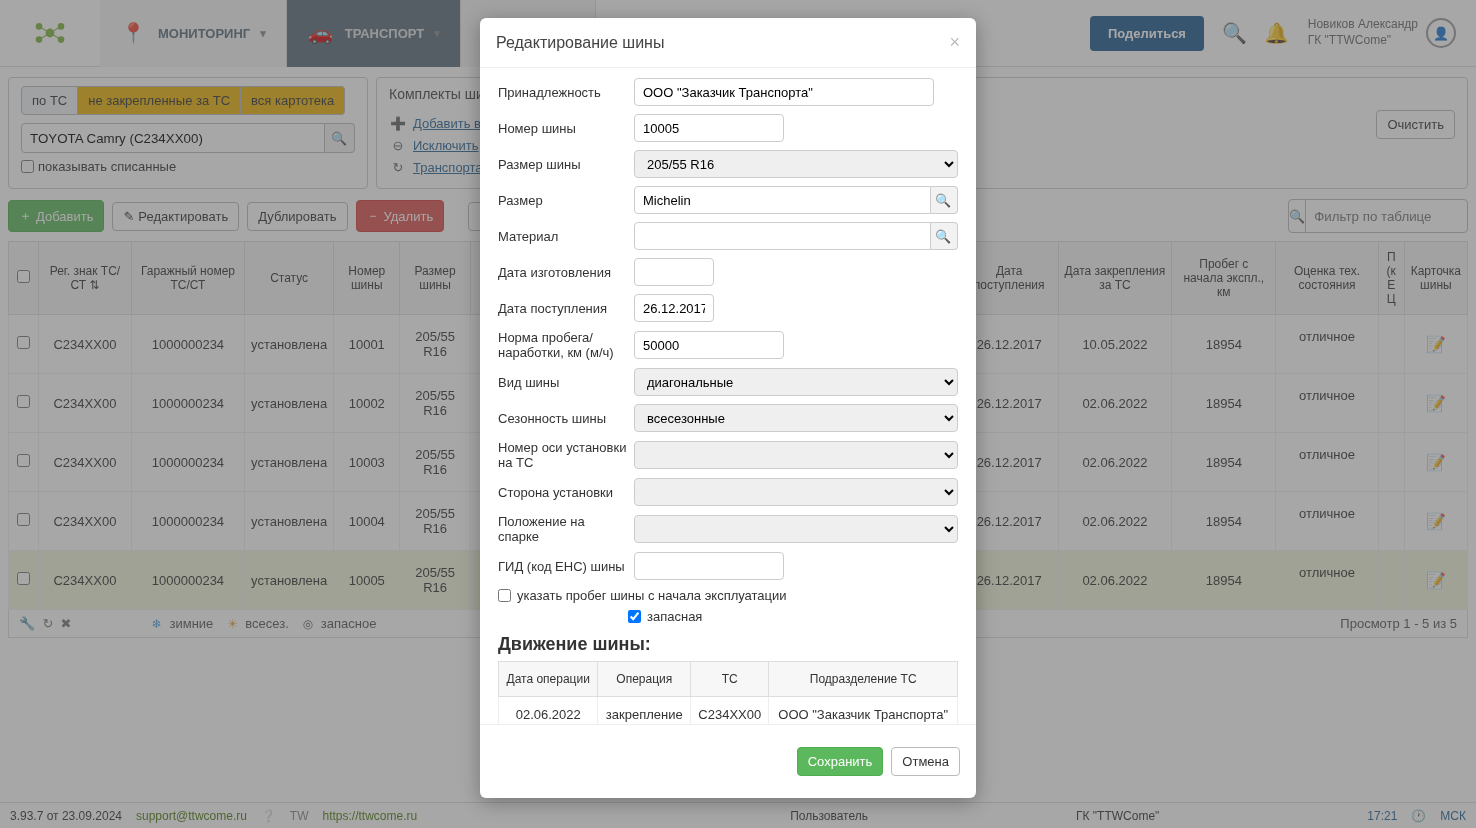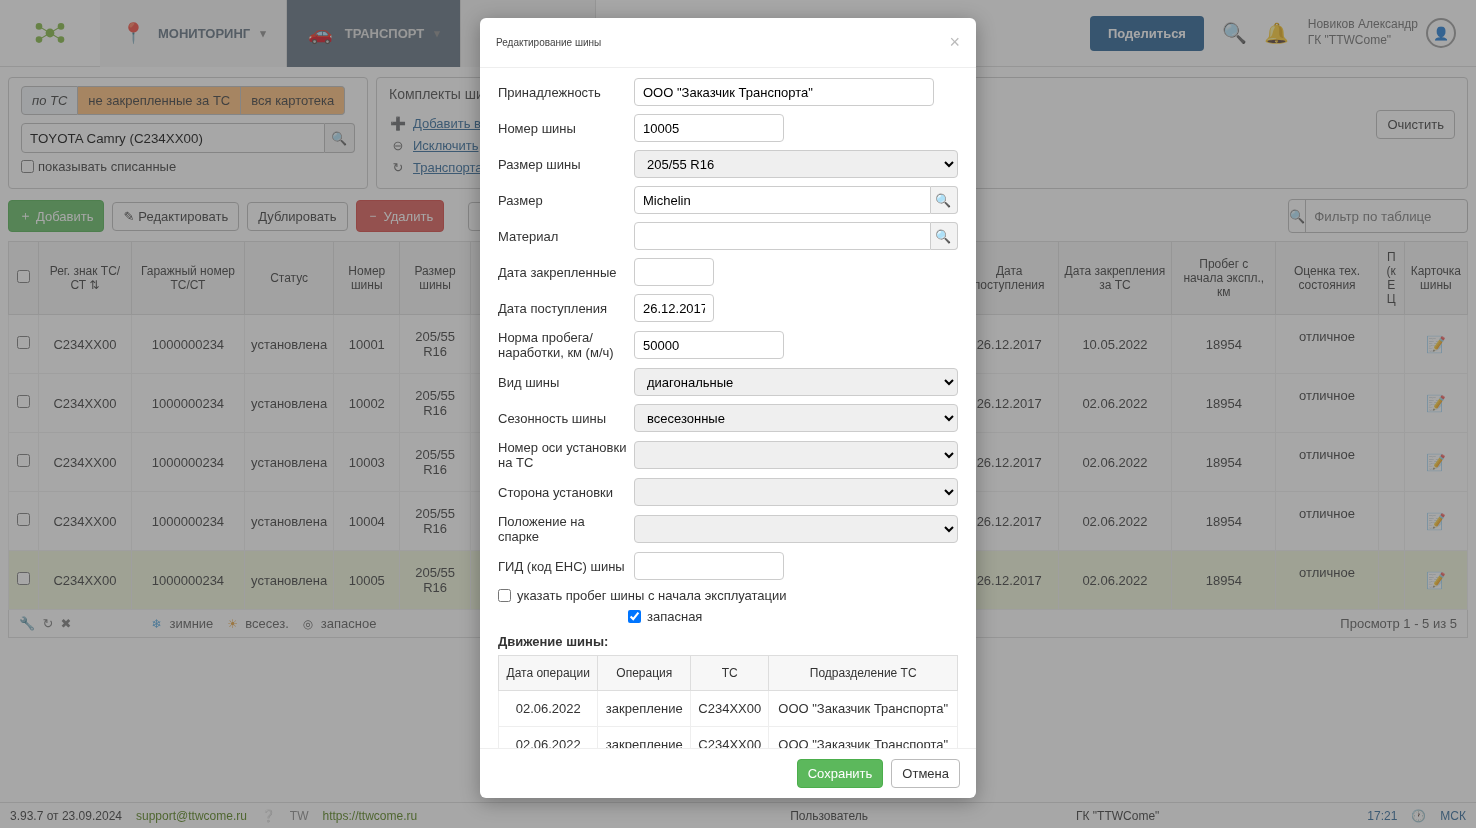--- a/index.html
+++ b/index.html
@@ -14,22 +14,22 @@
 .btn-share { background:#1e5a8e; color:#fff; padding:10px 18px; border-radius:4px; cursor:pointer; font-weight:bold;}
 .icon-btn { color:#888; font-size:20px; cursor:pointer;}
 .user-info { display:flex; align-items:center; gap:8px; cursor:pointer;}
 .user-text { text-align:left; font-size:12px; line-height:1.3; color:#696969;}
 .avatar { width:30px; height:30px; border-radius:50%; border:2px solid #999; display:flex; align-items:center; justify-content:center; color:#999;}
 .main { padding: 10px 8px; }
 .panels { display:flex; gap:8px; margin-bottom:10px;}
 .panel { border:1px solid #ccc; border-radius:4px; padding:8px 12px;}
 .panel-title { font-size:14px; margin-bottom:8px; color:#444;}
 .btn-group { display:flex; margin-bottom:8px;}
-.btn-group > div { border:1px solid #bbb; padding:6px 10px; cursor:pointer; font-size:13px; background:#fdba74; }
-.btn-group > div:first-child { border-radius:4px 0 0 4px;font-style:italic;}
+.btn-group > div { border:1px solid #bbb; padding:6px 10px; cursor:pointer; font-size:13px; background:#eab308; }
+.btn-group > div:first-child { border-radius:4px 0 0 4px;}
 .btn-group > div:last-child { border-radius:0 4px 4px 0;}
 .btn-group > div:not(:first-child){ border-left:none;}
 .btn-group .active { background:#eef3f7;}
 .search-box { display:flex; }
 .search-box input { flex:1; border:1px solid #bbb; border-radius:4px 0 0 4px; padding:5px 8px; height:30px;}
 .search-box .sbtn { border:1px solid #bbb; border-left:none; border-radius:0 4px 4px 0; width:30px; display:flex; align-items:center; justify-content:center; background:#f2f2f2; cursor:pointer;}
 .chk-line { display:flex; align-items:center; gap:4px; margin-top:6px; font-size:13px;}
 .link-row { display:flex; align-items:center; gap:6px; margin:4px 0; font-size:13px;}
 .link-row a { color:#2a6496; text-decoration:underline; cursor:pointer;}
 .link-row .licon{ width:18px; height:18px; display:inline-flex; align-items:center; justify-content:center; color:#666;}
@@ -48,39 +48,39 @@
 .row-edit-icon{ color:#555; cursor:pointer; font-size:16px;}
 .table-footer{ border:1px solid #ddd; border-top:none; display:flex; align-items:center; padding:6px 10px; font-size:13px; color:#555;}
 .legend{ display:flex; gap:14px; align-items:center;}
 .legend-item{ display:flex; align-items:center; gap:4px;}
 .legend-dot{ width:14px; height:14px; font-size:12px;}
 .footer-bar{ position:absolute; bottom:0; left:0; right:0; height:26px; border-top:1px solid #ddd; display:flex; align-items:center; padding:0 10px; font-size:12px; gap:14px; background:#fff;}
 .footer-bar a{ color:#4d7c0f;}
 .overlay{ position:absolute; inset:0; background:rgba(80,80,80,0.5); z-index:5;}
 .modal{ position:absolute; top:18px; left:480px; width:496px; background:#fff; border-radius:6px; box-shadow:0 4px 20px rgba(0,0,0,0.3); z-index:10; display:flex; flex-direction:column; max-height:780px;}
 .modal-header{ padding:14px 16px; border-bottom:1px solid #eee; display:flex; align-items:center;}
-.modal-header .mtitle{ font-size:10px; color:#444;}
+.modal-header .mtitle{ font-size:16px; color:#444;}
 .modal-header .close{ margin-left:auto; color:#bbb; font-size:18px; cursor:pointer;}
 .modal-body{ padding:10px 18px; flex:1; overflow-y:auto;}
 .form-row{ display:flex; align-items:center; margin-bottom:8px; gap:6px;}
 .form-row label.fl{ width:130px; font-size:13px; color:#333; flex-shrink:0;}
 .fc{ flex:1; display:flex;}
 .fc input[type=text], .fc select{ width:100%; border:1px solid #ccc; height:28px; border-radius:4px; padding:0 8px; font-size:13px;}
 .fc.narrow input{ width:150px; flex:none;}
 .fc.date input{ width:80px; flex:none;}
 .fc .lookup{ display:flex; width:100%;}
 .fc .lookup input{ border-radius:4px 0 0 4px;}
 .fc .lookup .lbtn{ border:1px solid #ccc; border-left:none; border-radius:0 4px 4px 0; width:30px; display:flex; align-items:center; justify-content:center; background:#f2f2f2; cursor:pointer; color:#666;}
 .fc.wide input{ width:300px;}
 .chk-row{ display:flex; align-items:center; gap:6px; margin:6px 0 6px 0; font-size:13px;}
-.section-title{ font-weight:bold; margin:10px 0 6px; font-size:13px;}
+.section-title{ font-weight:bold; margin:10px 0 6px; font-size:18px;}
 table.inner{ width:100%; border-collapse:collapse;}
 table.inner th{ background:#f7f7f7; border:1px solid #ddd; padding:10px 6px; font-weight:normal; font-size:12px; text-align:center;}
 table.inner td{ border:1px solid #eee; padding:10px 6px; font-size:13px; text-align:center;}
-.modal-footer{ border-top:1px solid #eee; padding:10px 16px; display:flex; justify-content:flex-end; gap:8px;}
+.modal-footer{ border-top:1px solid #eee; padding:22px 16px; display:flex; justify-content:flex-end; gap:8px;}
 .btn.save{ background:#5cb85c; color:#fff; border-color:#4cae4c;}
 .chevron{ font-size:11px; color:#888;}
 svg.logo-svg{width:44px;height:44px;}
 .tool-icon{ color:#777; cursor:pointer;}
 </style>
 </head>
 <body>
 
 <div class="navbar">
   <div class="logo-area">
@@ -357,21 +357,21 @@
     <div class="form-row">
         <label class="fl">Материал</label>
         <div class="fc">
           <div class="lookup">
             <input type="text" value="" style="">
             <div class="lbtn">🔍</div>
           </div>
         </div>
       </div>
     <div class="form-row">
-        <label class="fl">Дата закрепленные</label>
+        <label class="fl">Дата изготовления</label>
         <div class="fc date">
           <input type="text" value="" style="">
         </div>
       </div>
     <div class="form-row">
         <label class="fl">Дата поступления</label>
         <div class="fc date">
           <input type="text" value="26.12.2017" style="">
         </div>
       </div>

